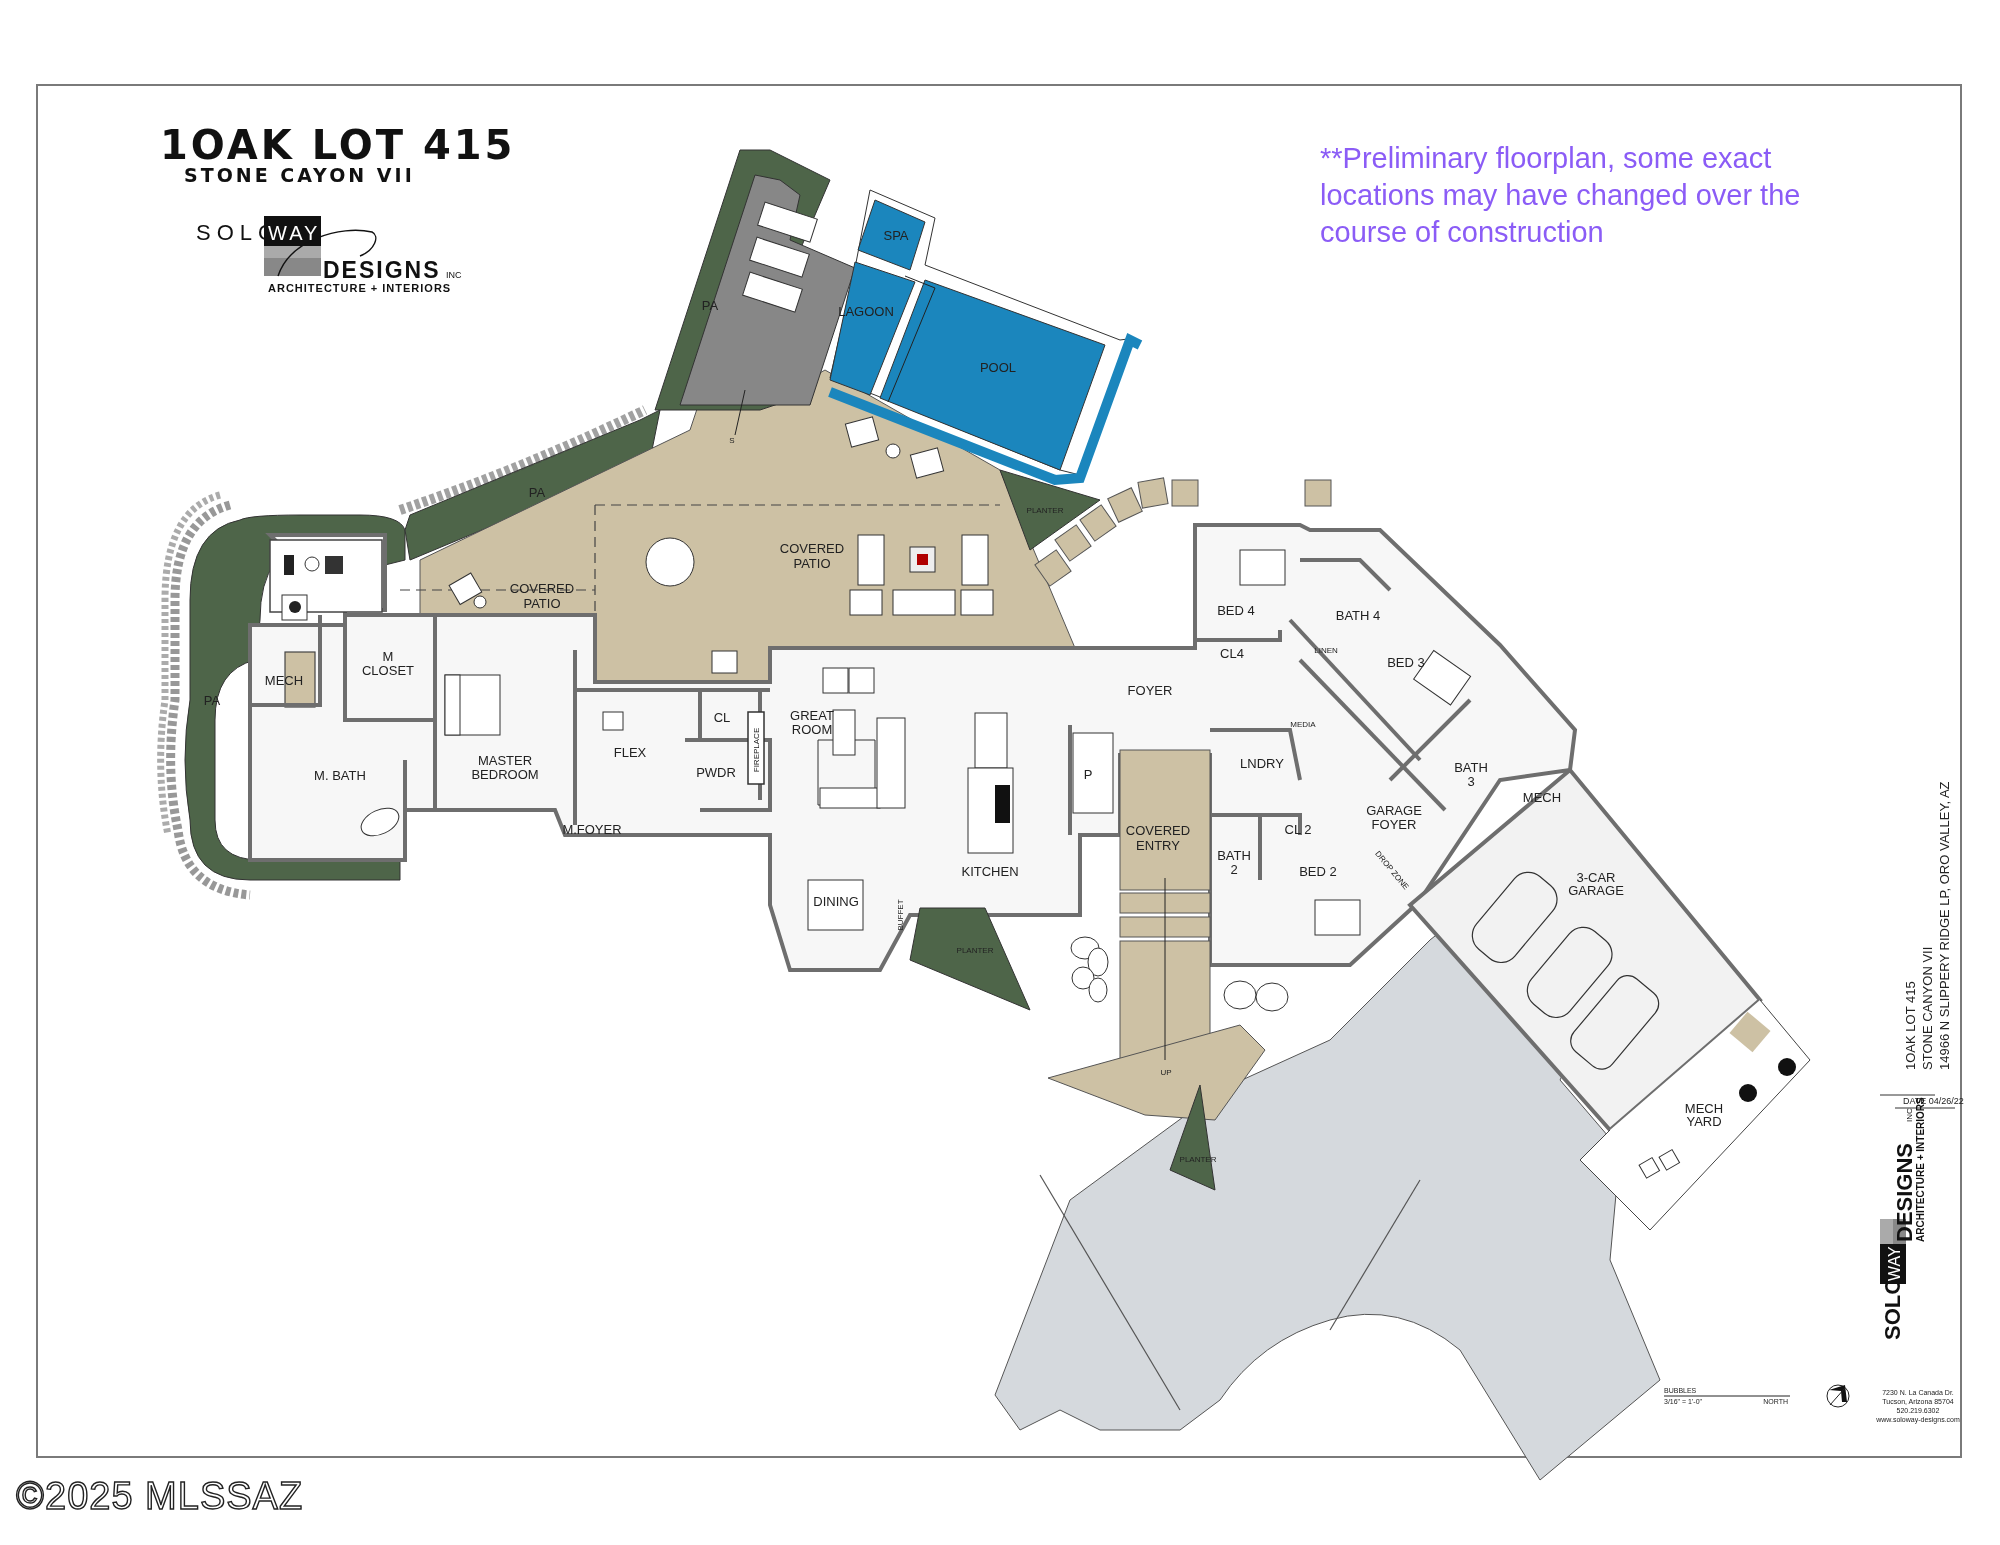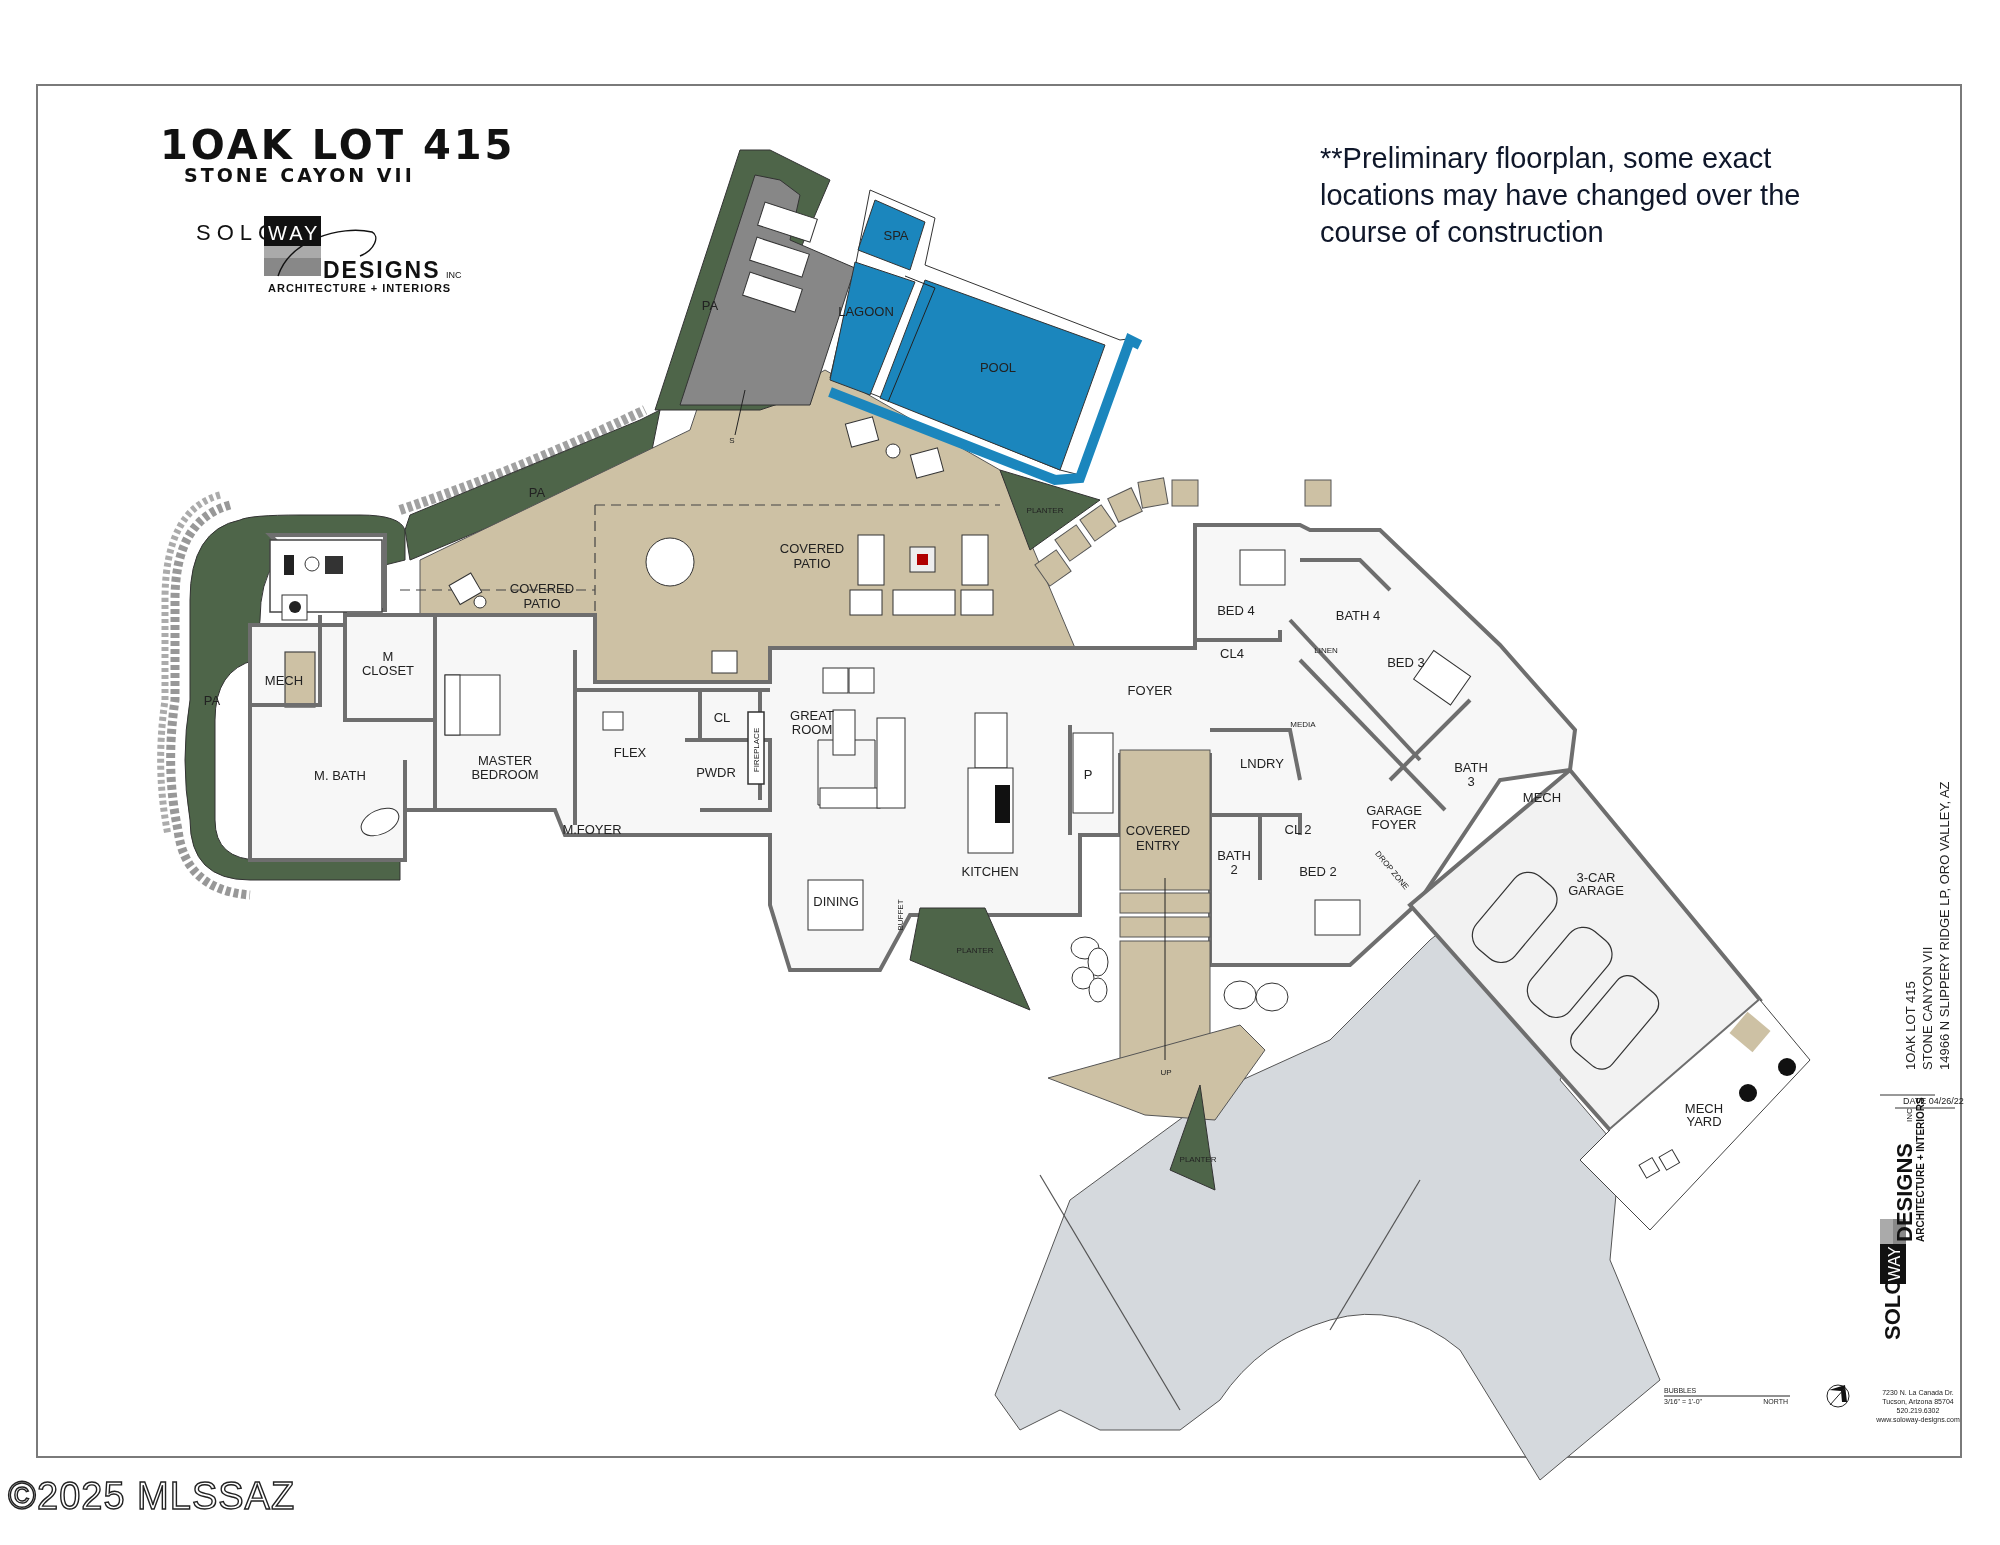--- a/index.html
+++ b/index.html
@@ -1,22 +1,22 @@
 <!DOCTYPE html>
 <html><head>
 <meta charset="utf-8">
 <style>
   html, body { margin:0; padding:0; background:#ffffff; }
   body { width:2000px; height:1545px; position:relative; overflow:hidden; font-family:"Liberation Sans", sans-serif; }
   #plan { position:absolute; left:0; top:0; }
   .frame { position:absolute; left:36px; top:84px; width:1926px; height:1374px; border:2px solid #7a7a7a; box-sizing:border-box; }
   .title-main { position:absolute; left:160px; top:122px; font-size:40px; font-weight:bold; letter-spacing:3px; color:#111; font-family:"DejaVu Sans", sans-serif; }
   .title-sub { position:absolute; left:184px; top:164px; font-size:19px; font-weight:bold; letter-spacing:3px; color:#111; font-family:"DejaVu Sans", sans-serif; }
-  .note { position:absolute; left:1320px; top:140px; width:560px; font-size:29px; line-height:37px; color:#0f172a; }
-  .copyright { position:absolute; left:8px; top:1475px; font-size:38px; color:#fff; -webkit-text-stroke:1.4px #222; letter-spacing:1px; }
+  .note { position:absolute; left:1320px; top:140px; width:560px; font-size:29px; line-height:37px; color:#8b5cf6; }
+  .copyright { position:absolute; left:16px; top:1475px; font-size:38px; color:#fff; -webkit-text-stroke:1.4px #222; letter-spacing:1px; }
   .lbl { font-family:"Liberation Sans", sans-serif; font-size:13px; fill:#222; text-anchor:middle; }
   .lbl-s { font-family:"Liberation Sans", sans-serif; font-size:8px; fill:#222; text-anchor:middle; }
   .vtext { font-family:"Liberation Sans", sans-serif; fill:#222; }
 </style>
 </head>
 <body>
 
 <div class="frame"></div>
 
 <div class="title-main">1OAK LOT 415</div>

